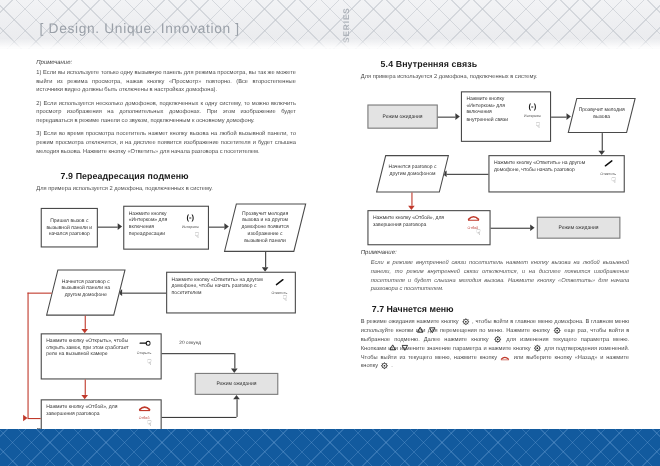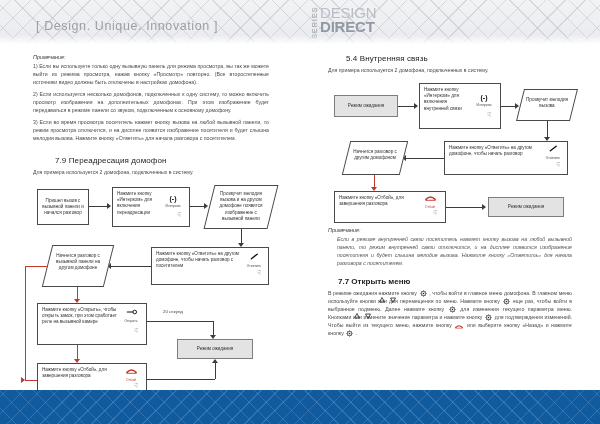--- a/index.html
+++ b/index.html
@@ -46,21 +46,21 @@
   
   .page{position:absolute;top:44px;height:346px;width:300px;background:#fff;}
   .page.left{left:0;}
   .page.right{left:300px;}
   .gutter{position:absolute;left:299px;top:44px;width:2px;height:346px;
     background:linear-gradient(90deg,#f3f3f4,#e6e7e9 50%,#fafafa);}
 
   .col{position:absolute;left:33px;width:236px;top:10px;}
   .page.right .col{left:28px;width:244px;}
 
-  h2.sec{font-size:8px;font-weight:400;color:#1b1b1b;margin:0 0 3px 0;letter-spacing:.1px;}
+  h2.sec{font-size:8px;font-weight:700;color:#1b1b1b;margin:0 0 3px 0;letter-spacing:.1px;}
   h2.sec.big{font-size:9.5px;}
   h3.sub{font-size:8px;font-weight:700;color:#1b1b1b;margin:0 0 3px 10px;}
   .note-h{font-size:5.4px;font-style:italic;color:#3a3a3a;margin:0 0 2px 0;}
   p.t{font-size:5.2px;line-height:8px;color:#4a4a4a;margin:0 0 4px 0;text-align:justify;}
   p.t.ital{font-style:italic;color:#555;margin-left:9px;}
   p.t.lead{margin-bottom:7px;}
 
   
   .fc{position:relative;}
   .bx{
@@ -120,41 +120,37 @@
 </style>
 </head>
 <body>
 
 <div class="spread">
 
   <div class="header">
     <div class="tagline">[ Design. Unique. Innovation ]</div>
     <div class="lockup">
       <div class="lk-series">SERIES</div>
-      <div class="lk-words">
-        <div class="lk-design">DESIGN</div>
-        <div class="lk-direct">DIRECT</div>
-      </div>
     </div>
   </div>
 
   <div class="gutter"></div>
 
   <div class="page left">
     <div class="col">
 
       <div class="note-h">Примечание:</div>
       <p class="t">1) Если вы используете только одну вызывную панель для режима просмотра, вы так же можете выйти из режима просмотра, нажав кнопку «Просмотр»  повторно. (Все второстепенные источники видео должны быть отключены в настройках домофона).</p>
       <p class="t">2) Если используется несколько домофонов, подключенных к одну систему, то можно включить просмотр изображения на дополнительных домофонах. При этом изображение будет передаваться в режиме панели со звуком, подключенным к основному домофону.</p>
       <p class="t">3) Если во время просмотра посетитель нажмет кнопку вызова на любой вызывной панели, то режим просмотра отключится, и на дисплее появится изображение посетителя и будет слышна мелодия вызова. Нажмите кнопку «Ответить»    для начала разговора с посетителем.</p>
 
       <div style="height:10px"></div>
       <h2 class="sec" style="margin-left:22px">
         <span>7.9</span>
-        <span>Переадресация домофон</span>
+        <span>Переадресация подменю</span>
       </h2>
       <p class="t lead">Для примера используется 2 домофона, подключенных в систему.</p>
 
       <div class="fc" style="height:200px">
 
         <div class="bx" style="left:4px;top:6px;width:52px;height:36px;text-align:center;display:flex;align-items:center;justify-content:center">Пришел вызов с вызывной панели и начался разговор</div>
         <div class="ln h" style="left:56px;top:23px;width:18px"></div>
         <div class="ar r" style="left:74px;top:20px"></div>
 
         <div class="bx" style="left:79px;top:4px;width:78px;height:40px">
@@ -319,21 +315,21 @@
         <div class="ar r" style="left:154px;top:123px"></div>
         <div class="bx gray" style="left:160px;top:116px;width:76px;height:20px">Режим ожидания</div>
       </div>
 
       <div class="note-h">Примечание:</div>
       <p class="t ital">Если в режиме внутренней связи посетитель нажмет кнопку вызова на любой вызывной панели, то режим внутренней связи отключится, и на дисплее появится изображение посетителя и будет слышна мелодия вызова. Нажмите кнопку «Ответить»    для начала разговора с посетителем.</p>
 
       <div style="height:6px"></div>
       <h3 class="sub">
         <span>7.7</span>
-        <span>Открыть меню</span>
+        <span>Начнется меню</span>
       </h3>
 
       <p class="t">
         <span>В режиме ожидания нажмите кнопку</span>
         <svg class="ig gear" viewBox="0 0 16 16">
           <circle cx="8" cy="8" r="5" fill="none" stroke="#222" stroke-width="1.6"></circle>
           <circle cx="8" cy="8" r="1.8" fill="#222"></circle>
           <g stroke="#222" stroke-width="1.6">
               <path d="M8 1v2M8 13v2M1 8h2M13 8h2M3 3l1.4 1.4M11.6 11.6L13 13M13 3l-1.4 1.4M4.4 11.6L3 13"></path>
             </g>

